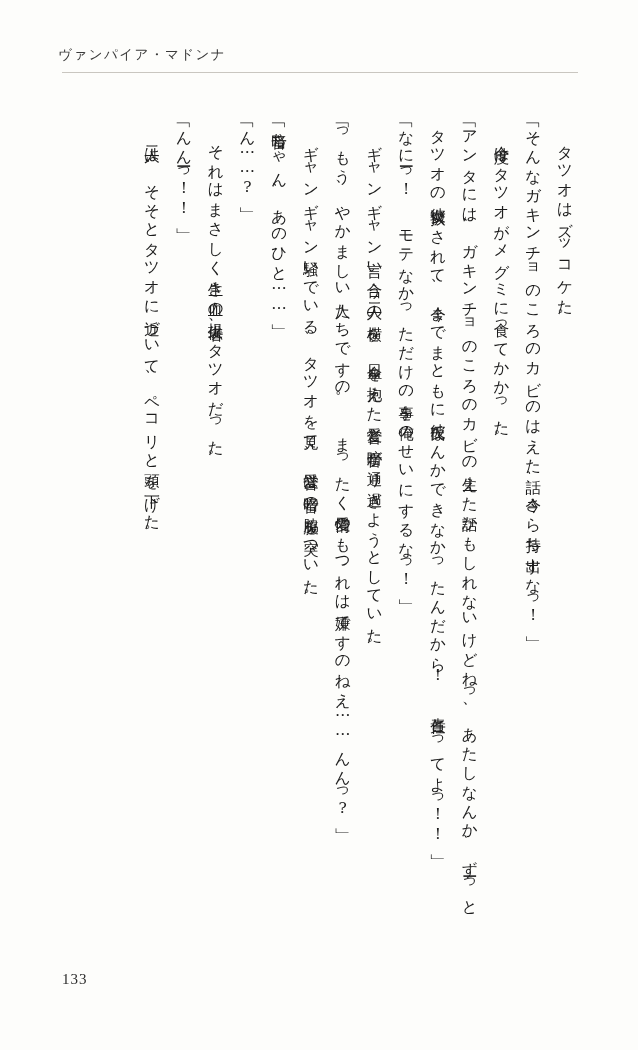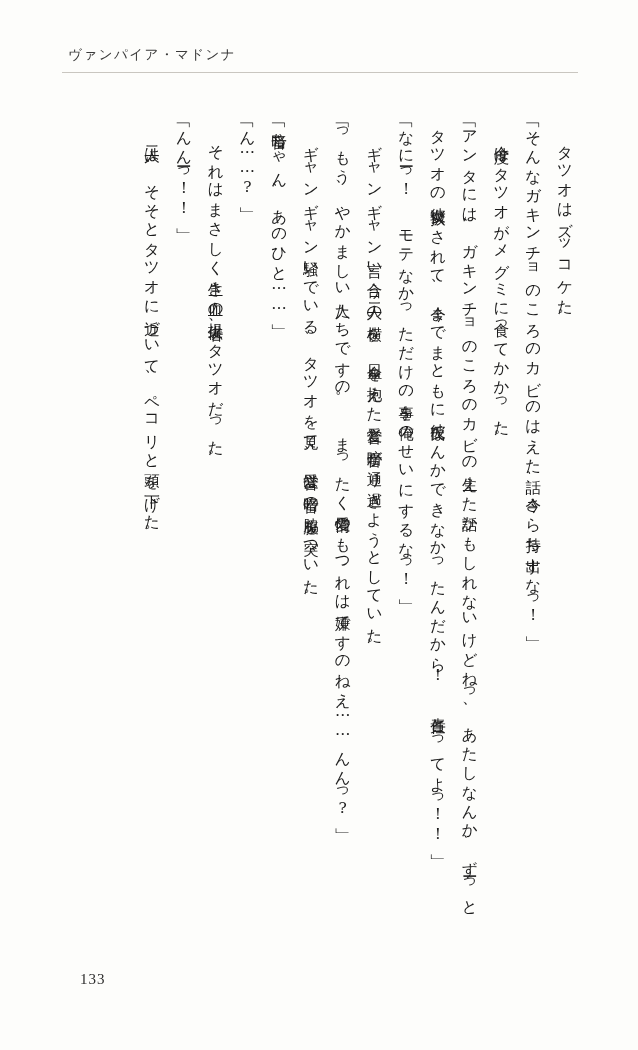--- a/index.html
+++ b/index.html
@@ -19,21 +19,21 @@
   .page {
     position: absolute;
     inset: 0;
     background: #fdfdfb;
   }
 
   
   .running-head {
     position: absolute;
     top: 46px;
-    left: 68px;
+    left: 58px;
     font-size: 13.5px;
     letter-spacing: 1.5px;
     color: #3a3a3a;
     font-family: Liberation Mono, monospace;
     white-space: nowrap;
   }
 
   
   .head-rule {
     position: absolute;
@@ -67,21 +67,21 @@
     text-indent: 0;
   }
 
   .body-text p.indent {
     text-indent: 1em;
   }
 
   
   .folio {
     position: absolute;
-    left: 80px;
+    left: 62px;
     bottom: 62px;
     font-size: 15px;
     font-family: "Liberation Serif", "DejaVu Serif", serif;
     color: #2b2b2b;
     letter-spacing: 1px;
   }
 </style>
 </head>
 <body>
 

